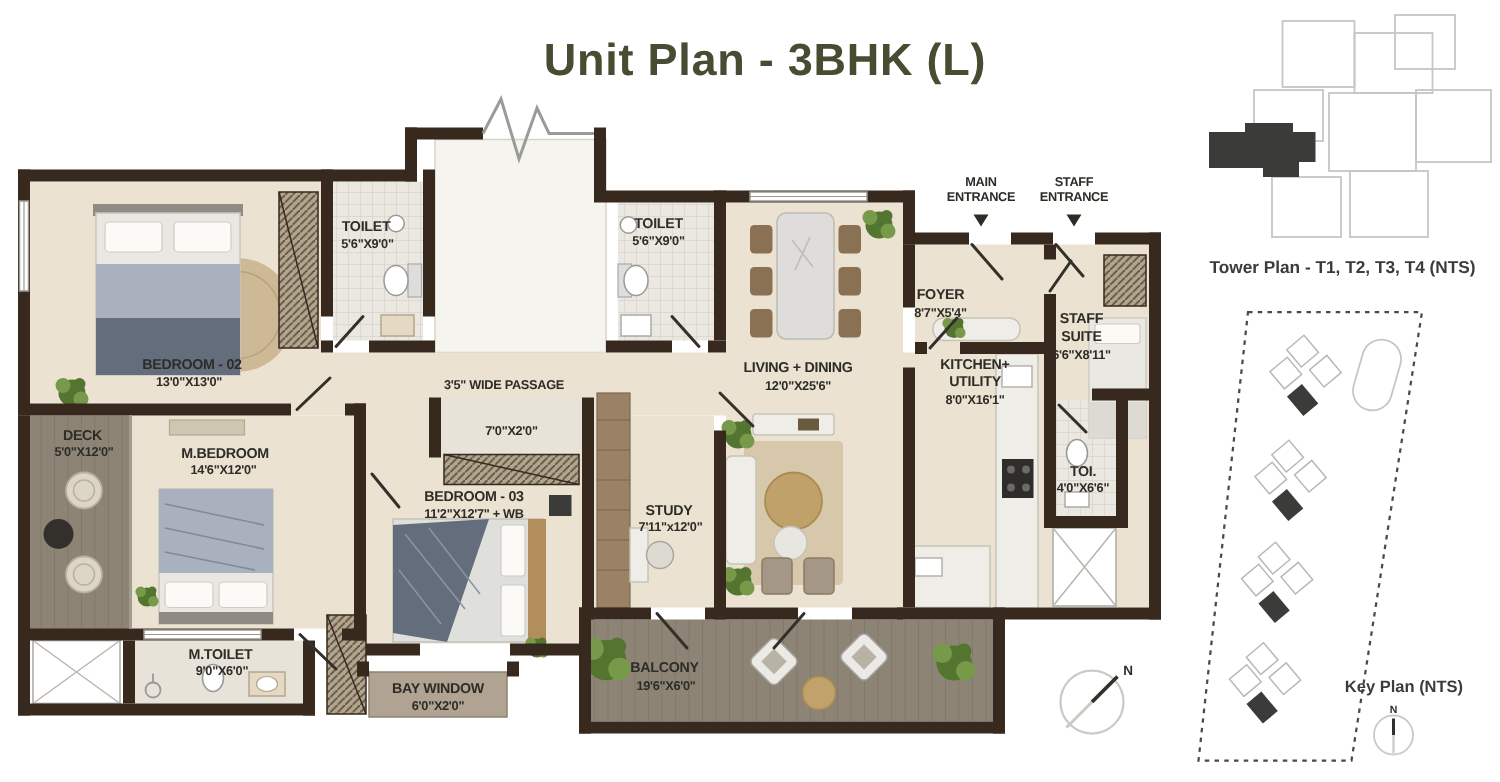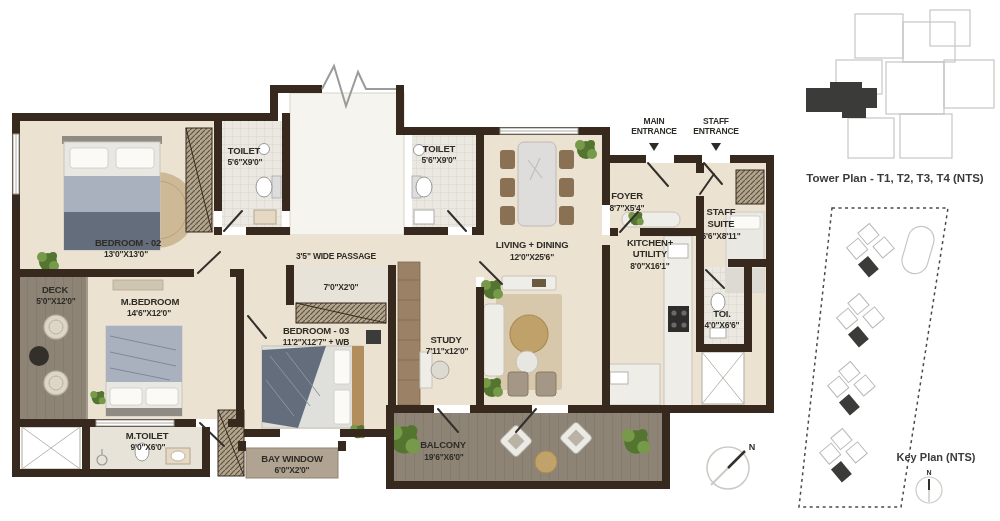--- a/index.html
+++ b/index.html
@@ -38,20 +38,21 @@
   .nlb{font-size:9px;font-weight:bold;text-anchor:middle;}
   .nsm{font-size:7px;font-weight:bold;text-anchor:middle;}
   .ko {fill:#ffffff;stroke:#b8b8b8;stroke-width:1;}
   .kd {fill:var(--dark,#3b3b39);}
   .tp {fill:none;stroke:#c6c6c4;stroke-width:1.2;}
 </style>
 </head>
 <body>
 
 <div class="stage">
+  <div class="title">Unit Plan - 3BHK (L)</div>
 
   <svg width="1000" height="521" viewBox="0 0 1000 521">
     <defs>
       <pattern id="tilep" width="8" height="8" patternUnits="userSpaceOnUse">
         <rect width="8" height="8" fill="#ebe8e1"></rect>
         <path d="M8 0H0V8" fill="none" stroke="#d9d5ca" stroke-width="1"></path>
       </pattern>
       <pattern id="hatchp" width="5" height="5" patternUnits="userSpaceOnUse">
         <rect class="hbg" width="5" height="5"></rect>
         <path class="hln" d="M0,5 L5,0"></path>

